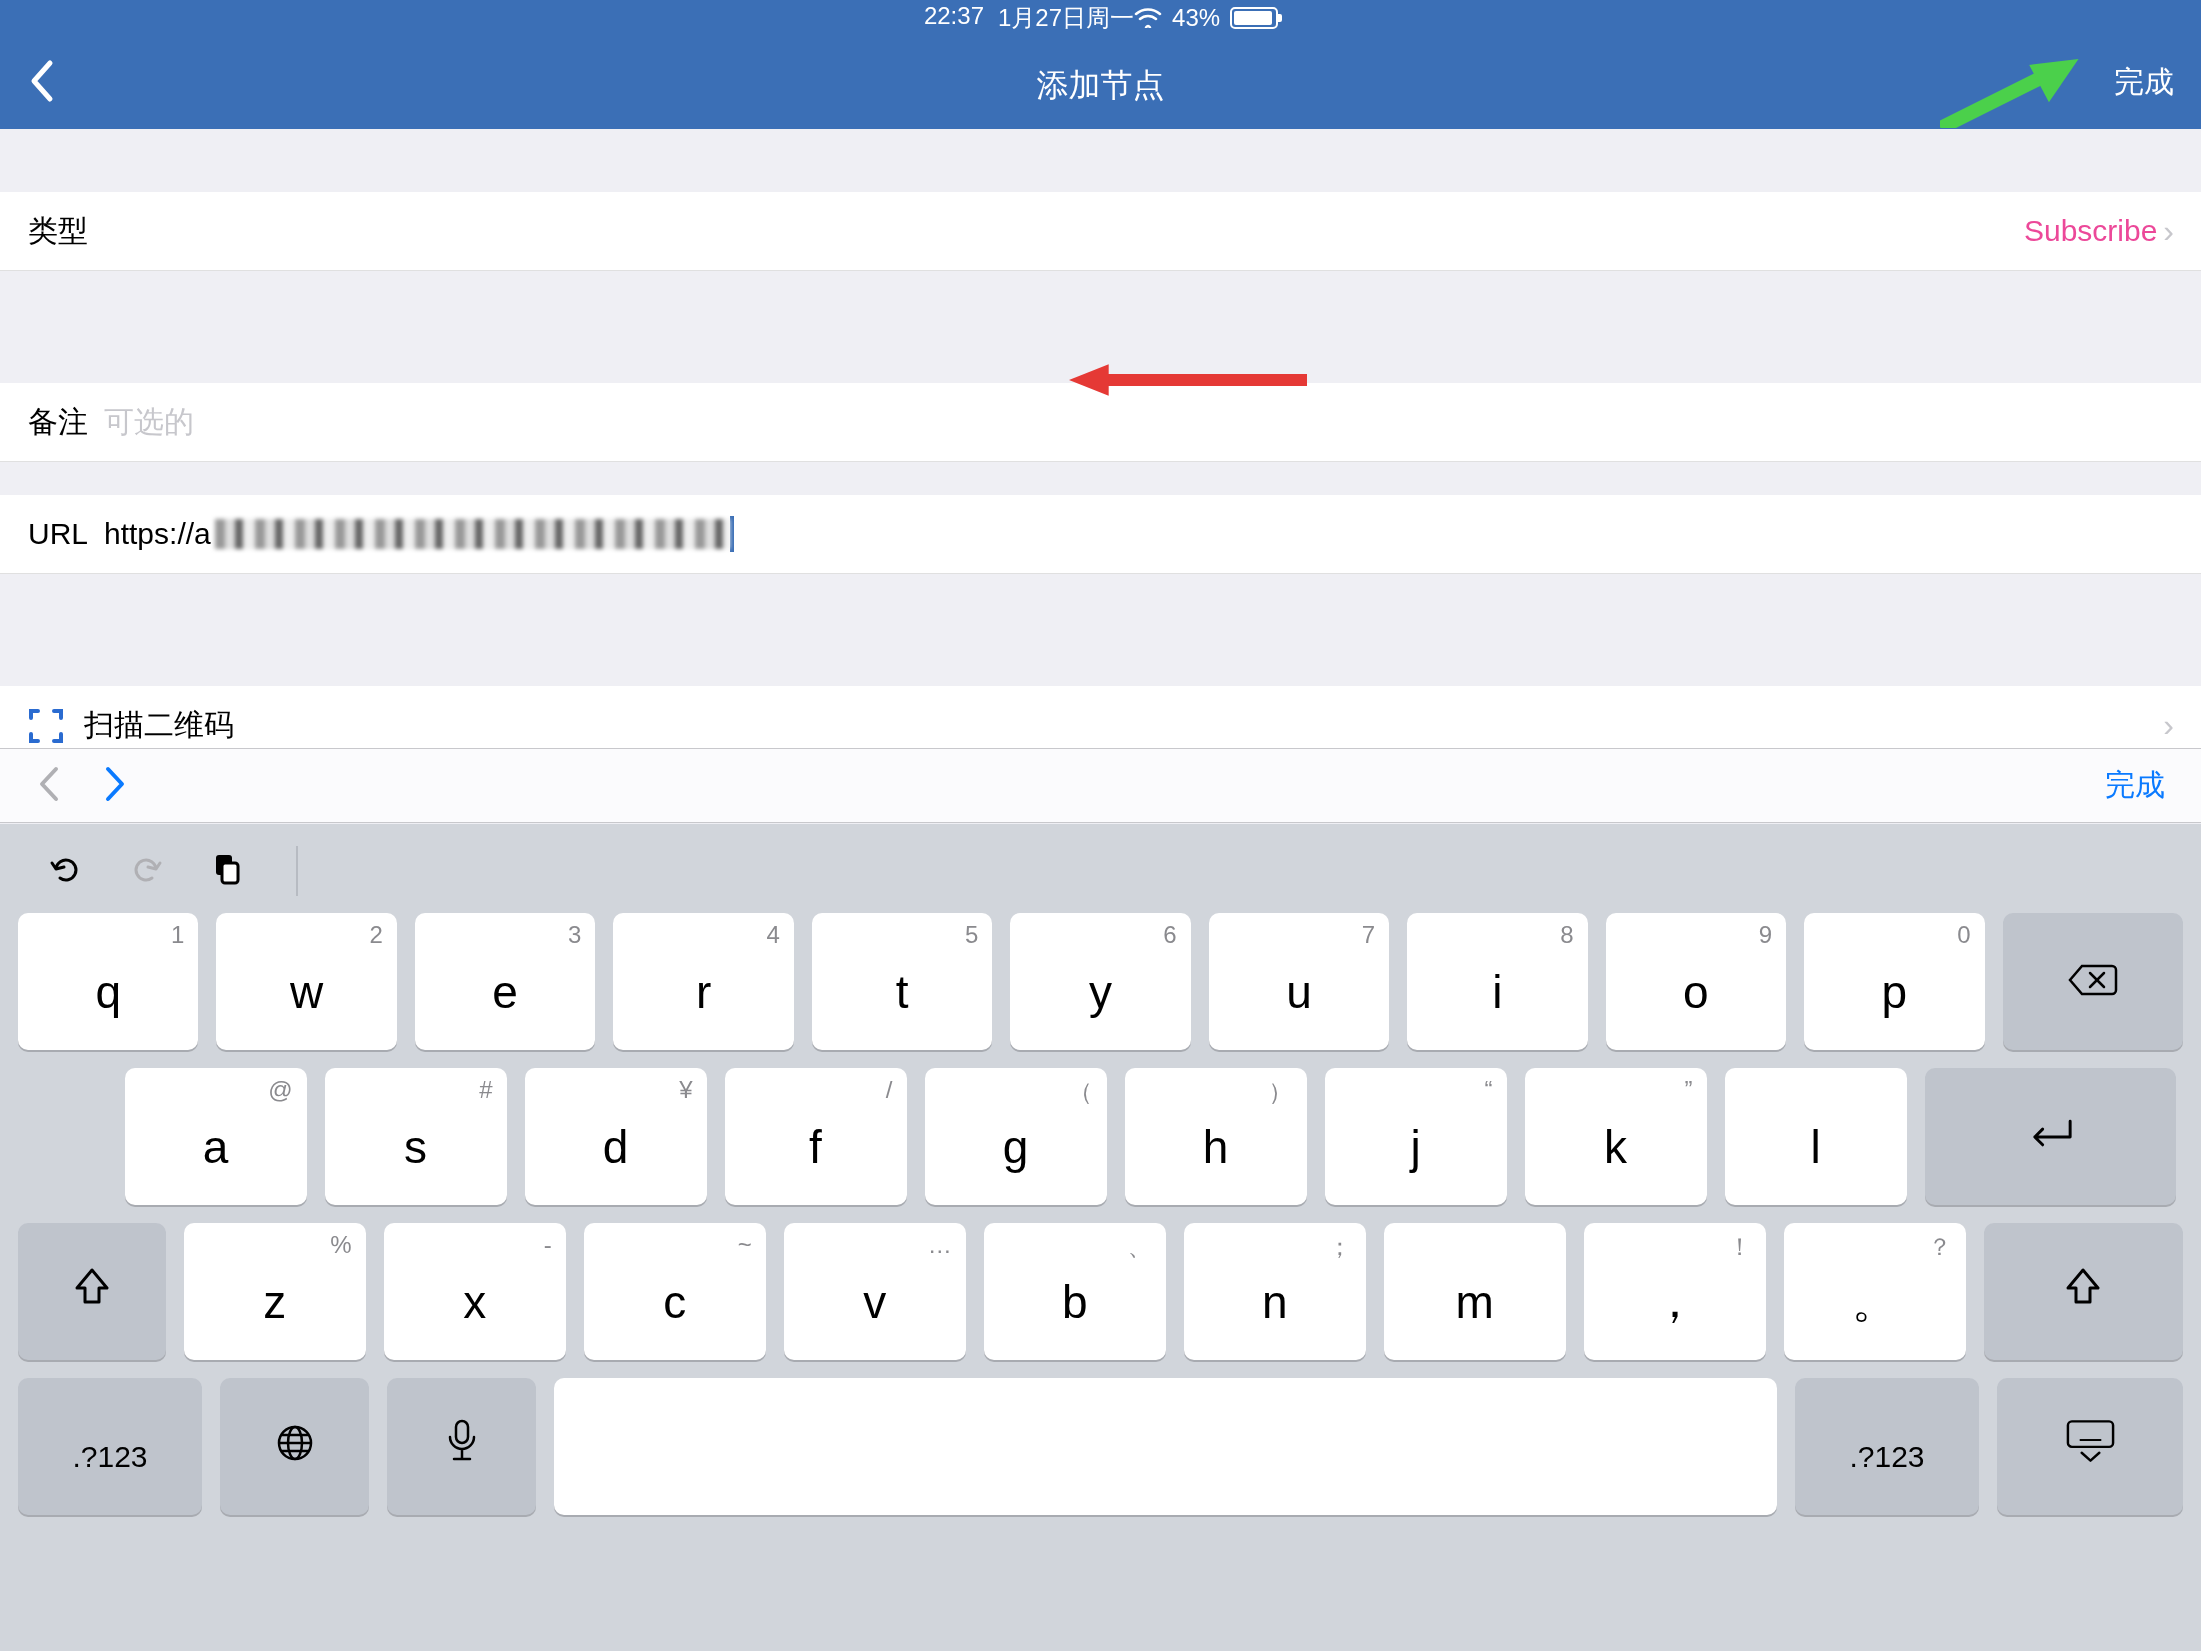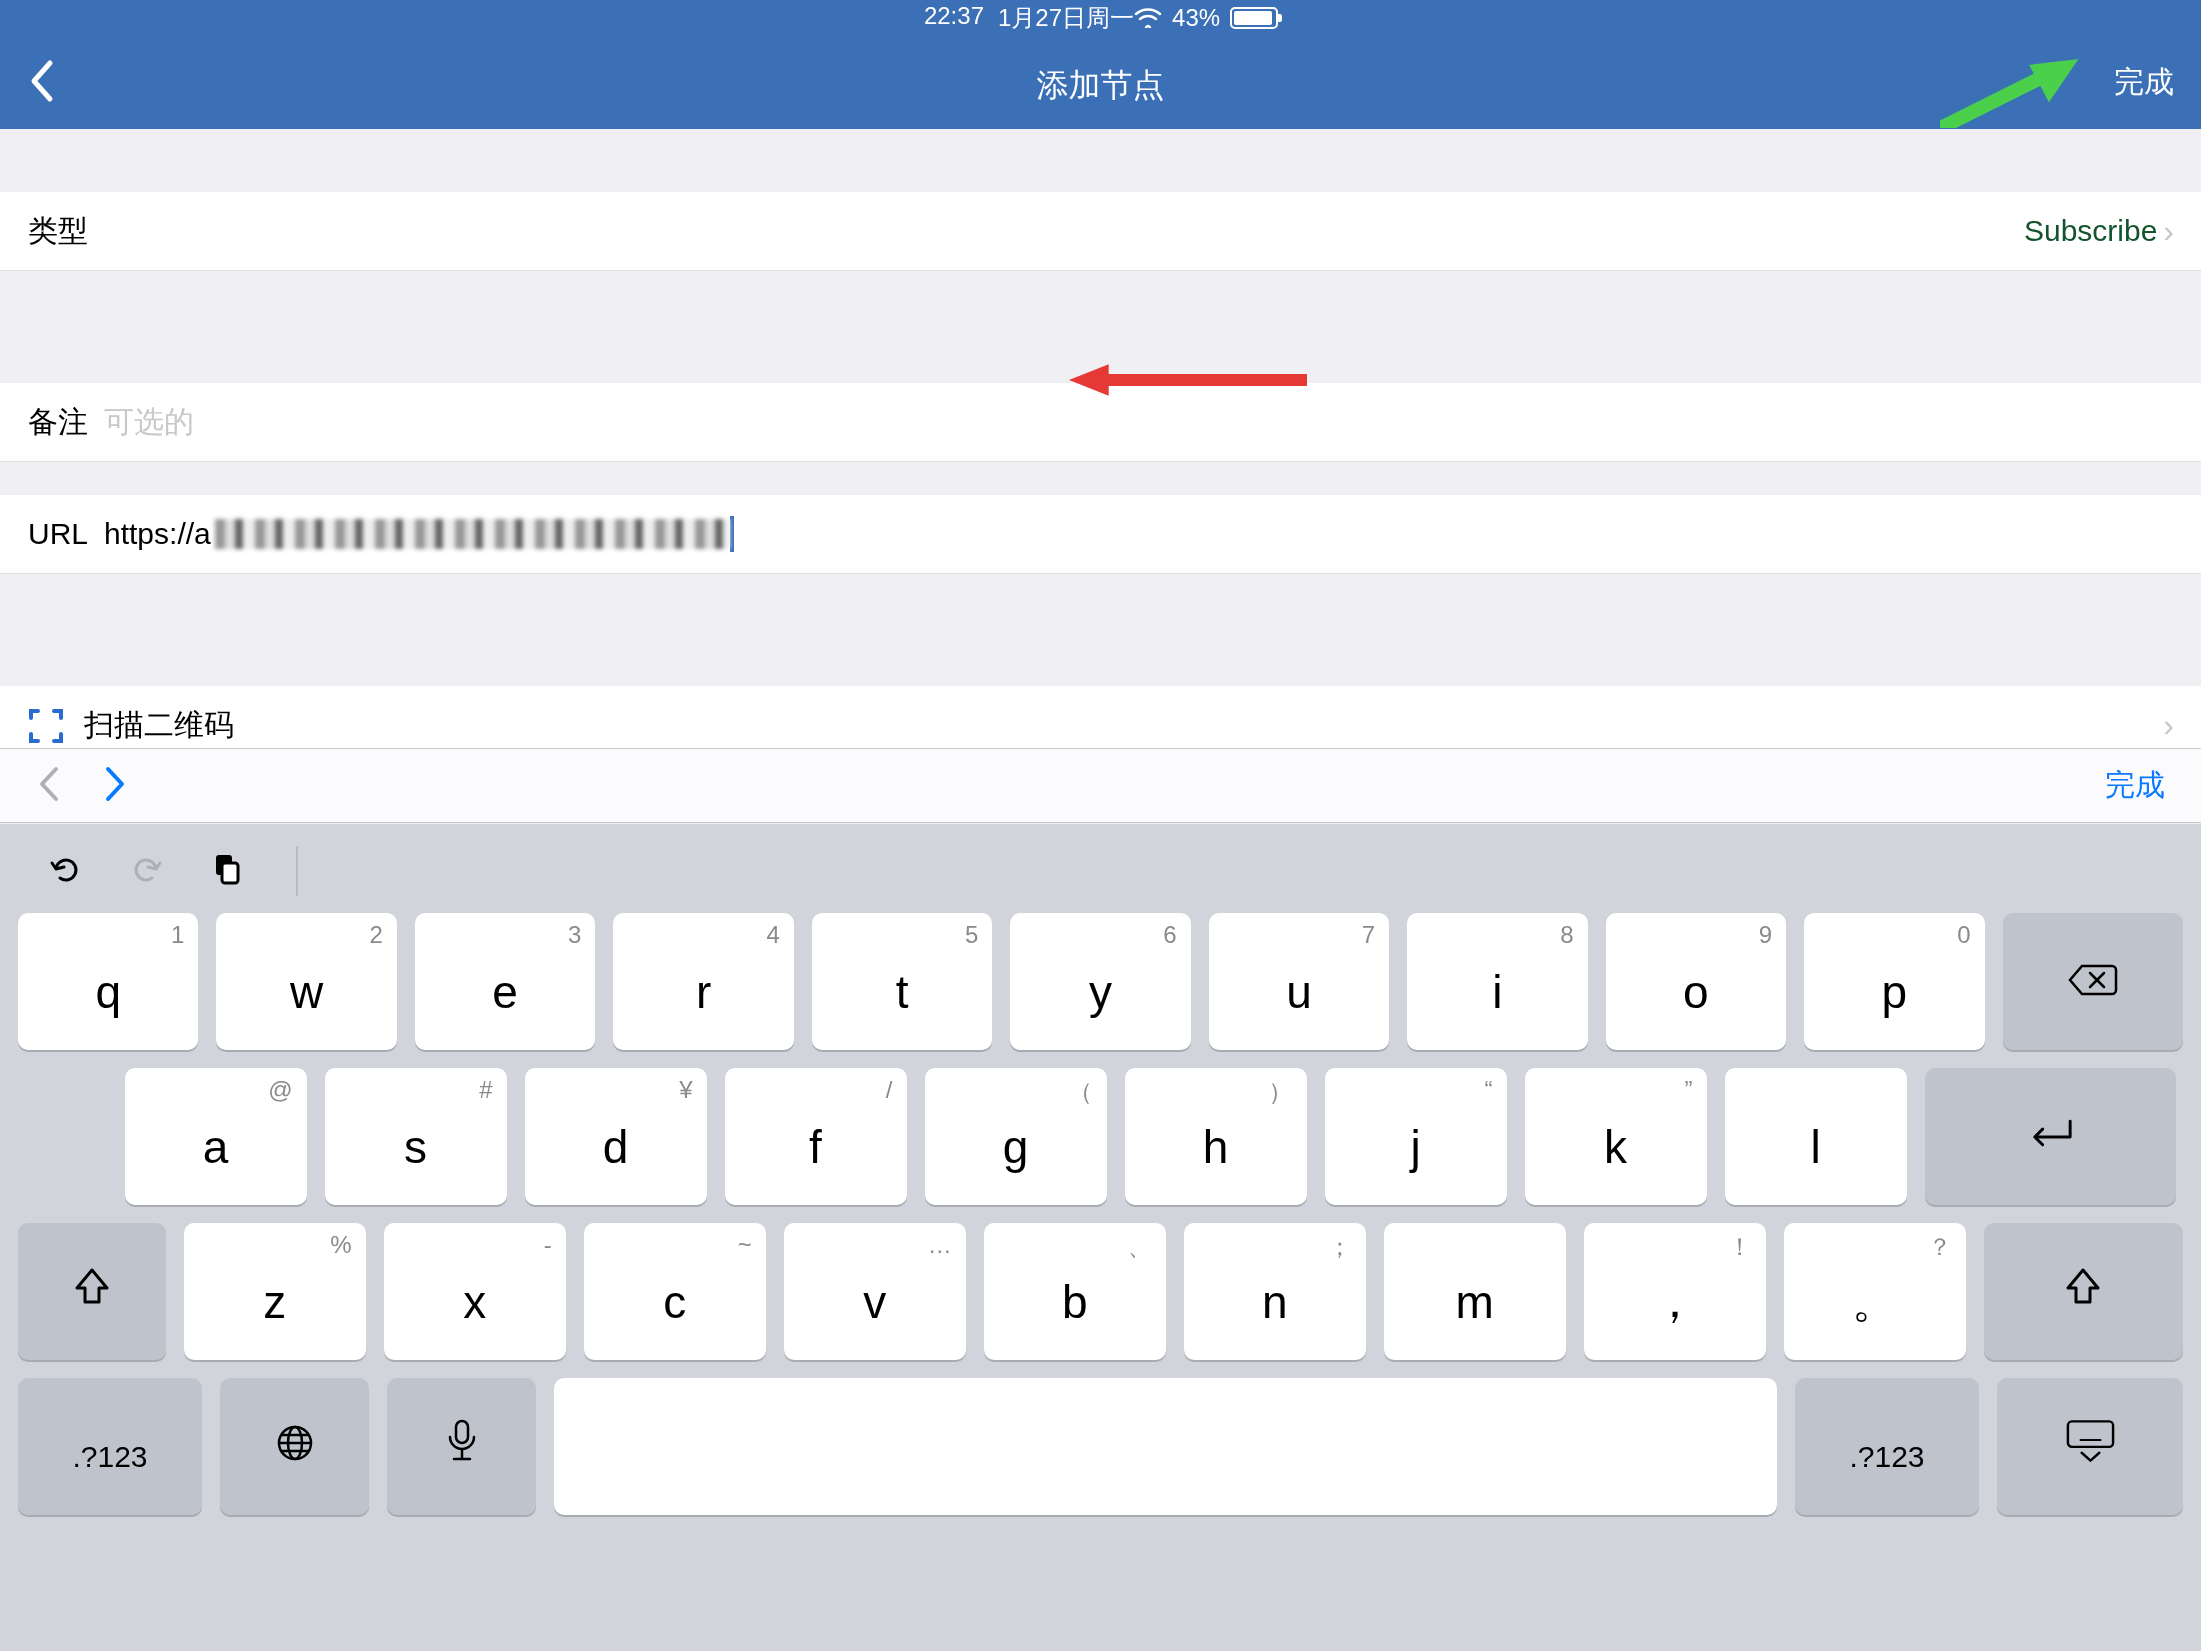--- a/index.html
+++ b/index.html
@@ -15,21 +15,21 @@
 .navbar .back{width:30px;height:44px;}
 .navbar .title{font-size:32px;font-weight:500;position:absolute;left:50%;transform:translateX(-50%);margin-top:7px;}
 .navbar .done{font-size:30px;}
 .chev{stroke:#fff;stroke-width:5;fill:none;stroke-linecap:round;stroke-linejoin:round;}
 .content{background:#efeff4;}
 .gap{height:30px;}
 .row{background:#fff;display:flex;align-items:center;padding:0 28px;height:79px;border-bottom:1px solid #e0e0e0;font-size:30px;margin-top:33px;}
 .row:last-child{border-bottom:none;}
 .row .label{color:#000;}
 .row .spacer{flex:1;}
-.row .value{color:#14532d;margin-right:6px;}
+.row .value{color:#ec4899;margin-right:6px;}
 .row .arrow{color:#c7c7cc;font-size:32px;}
 .row input{border:none;outline:none;font-size:30px;flex:1;padding-left:16px;background:transparent;color:#000;}
 .row input::placeholder{color:#c7c7cc;}
 .scan-icon{width:36px;height:36px;margin-right:20px;}
 .url-blur{display:inline-block;height:30px;width:515px;margin-left:4px;background:repeating-linear-gradient(90deg,#999 0 10px,#ddd 10px 20px,#666 20px 28px,#eee 28px 40px);filter:blur(2px);vertical-align:middle;}
 .cursor{display:inline-block;width:4px;height:36px;background:#3b6fb6;vertical-align:middle;}
 .arrow-red{position:absolute;left:1069px;top:360px;pointer-events:none;}
 .arrow-green{position:absolute;left:1940px;top:59px;pointer-events:none;}
 .kb-accessory{position:absolute;left:0;right:0;top:748px;height:75px;background:#fbfbfd;border-top:1px solid #c8c8cc;border-bottom:1px solid #c8c8cc;display:flex;align-items:center;padding:0 36px;justify-content:space-between;}
 .kb-accessory .navs{display:flex;gap:40px;}

